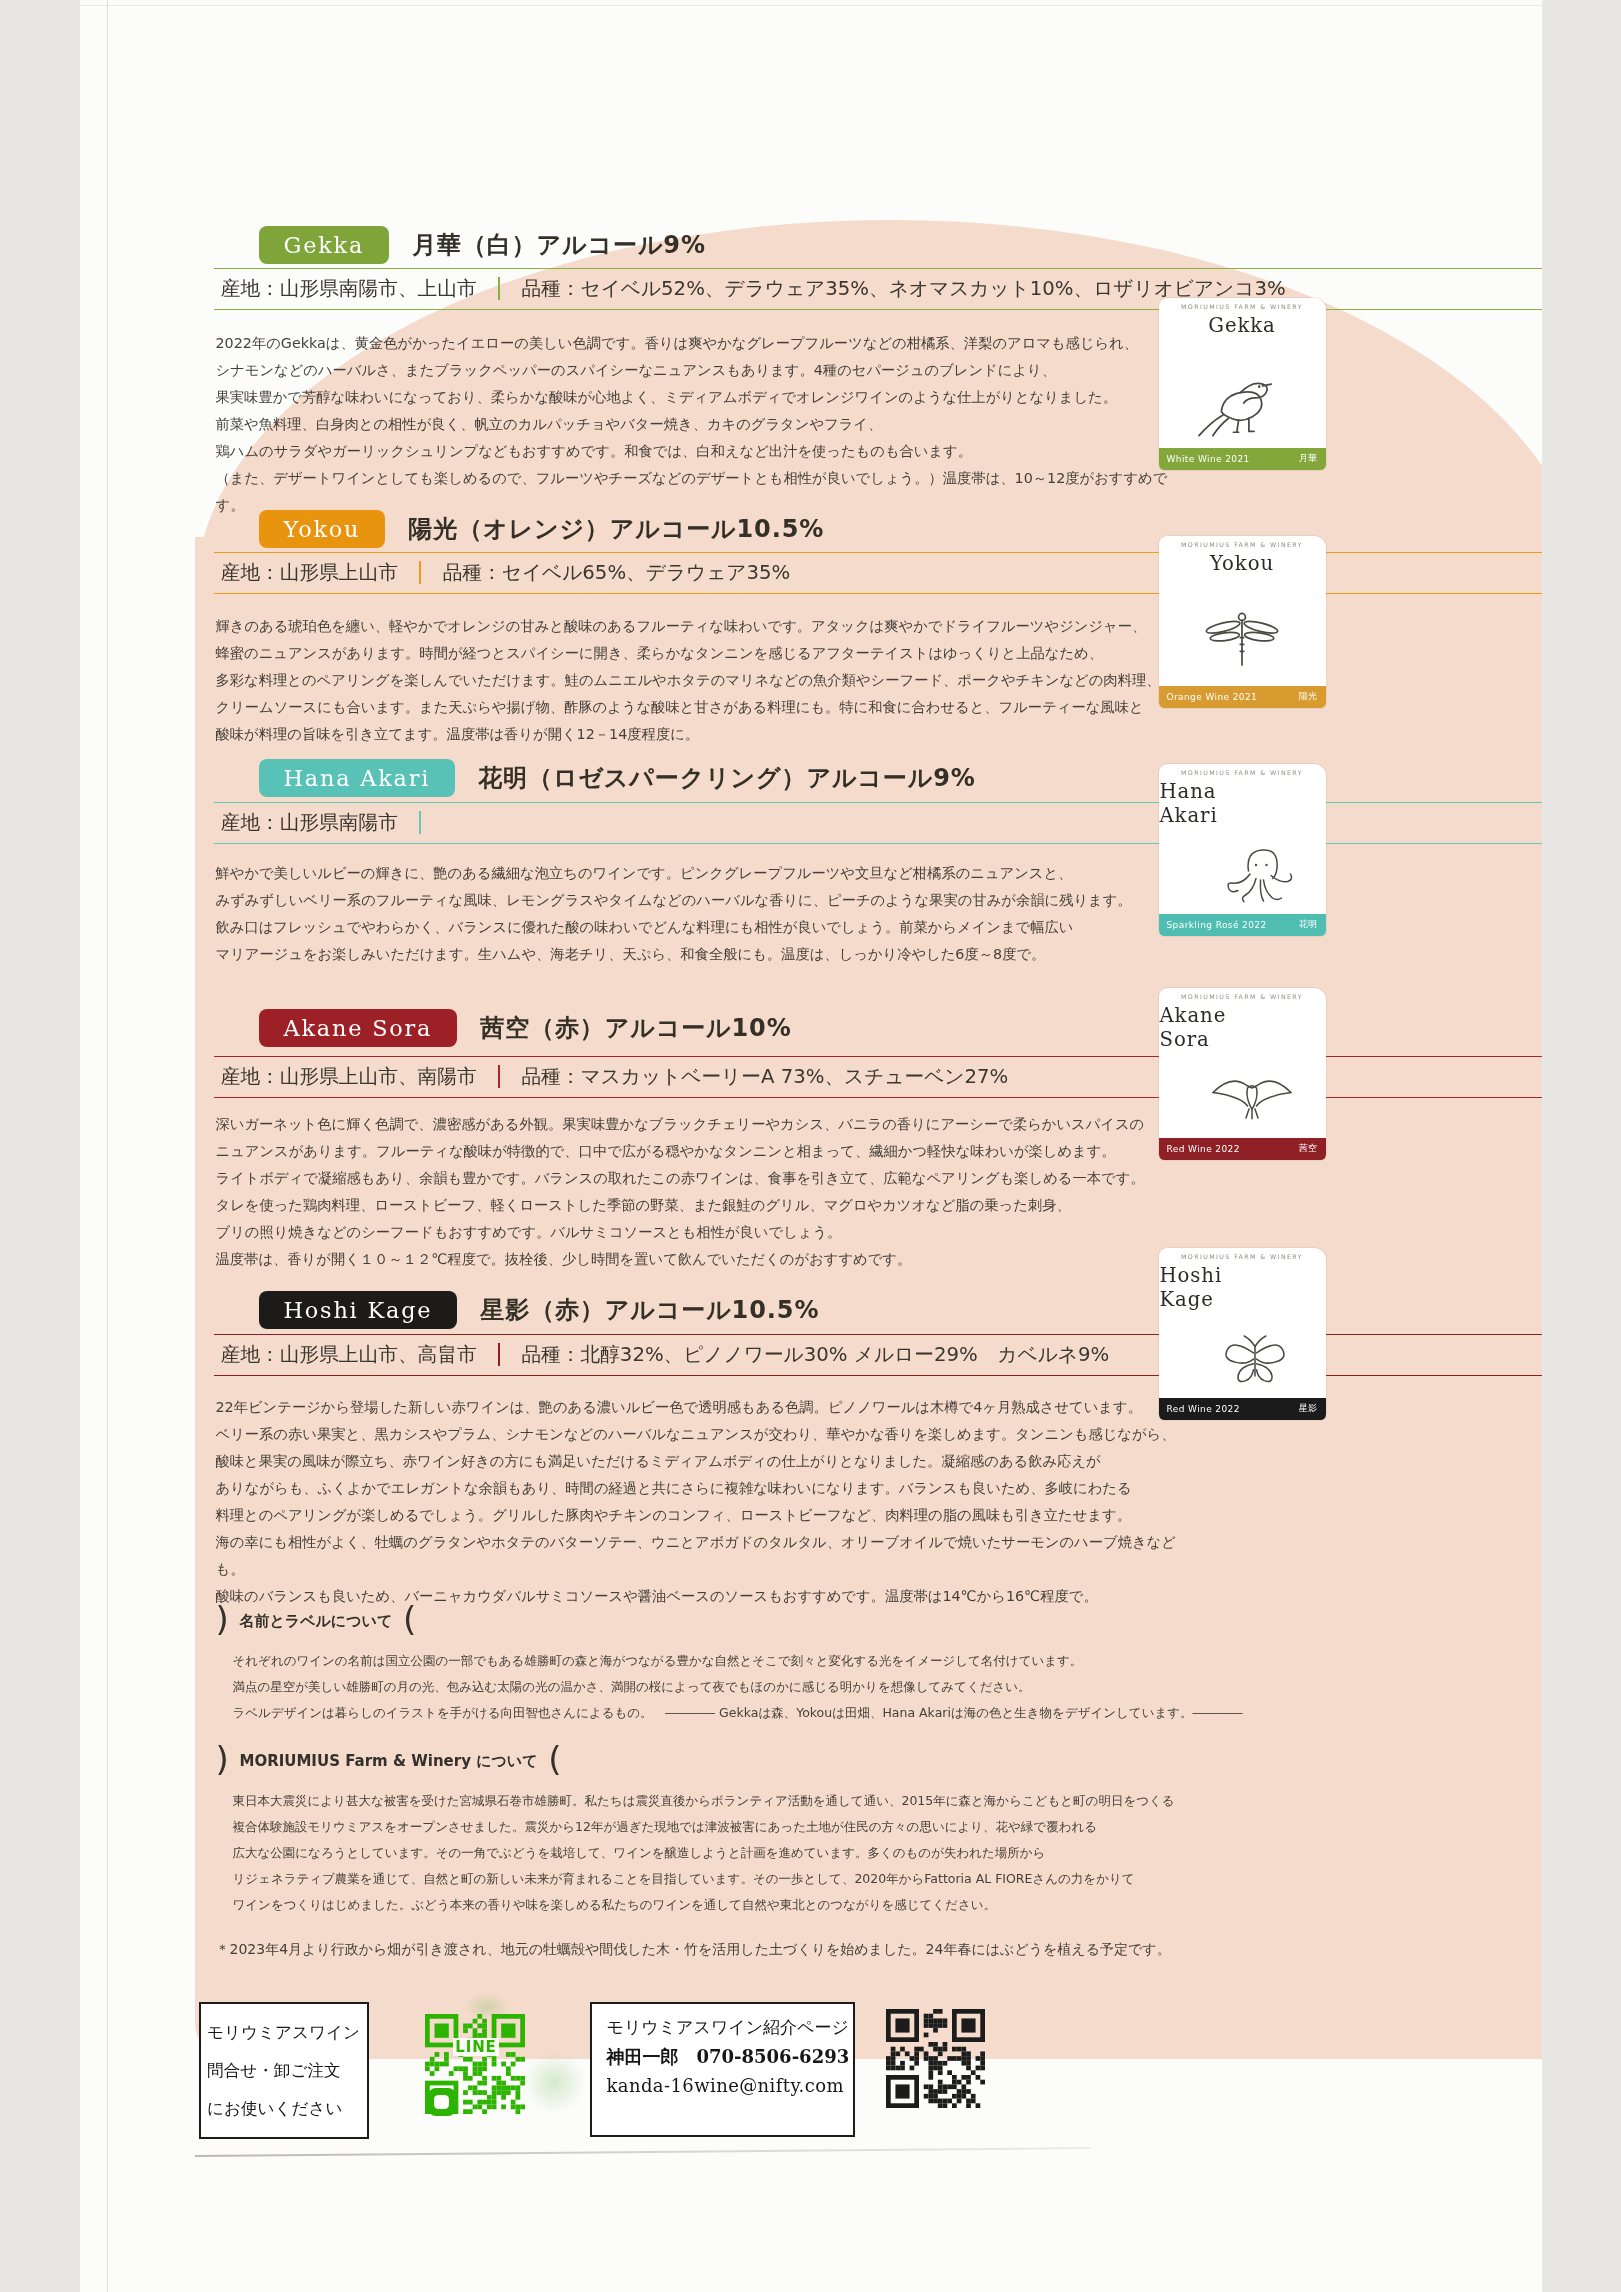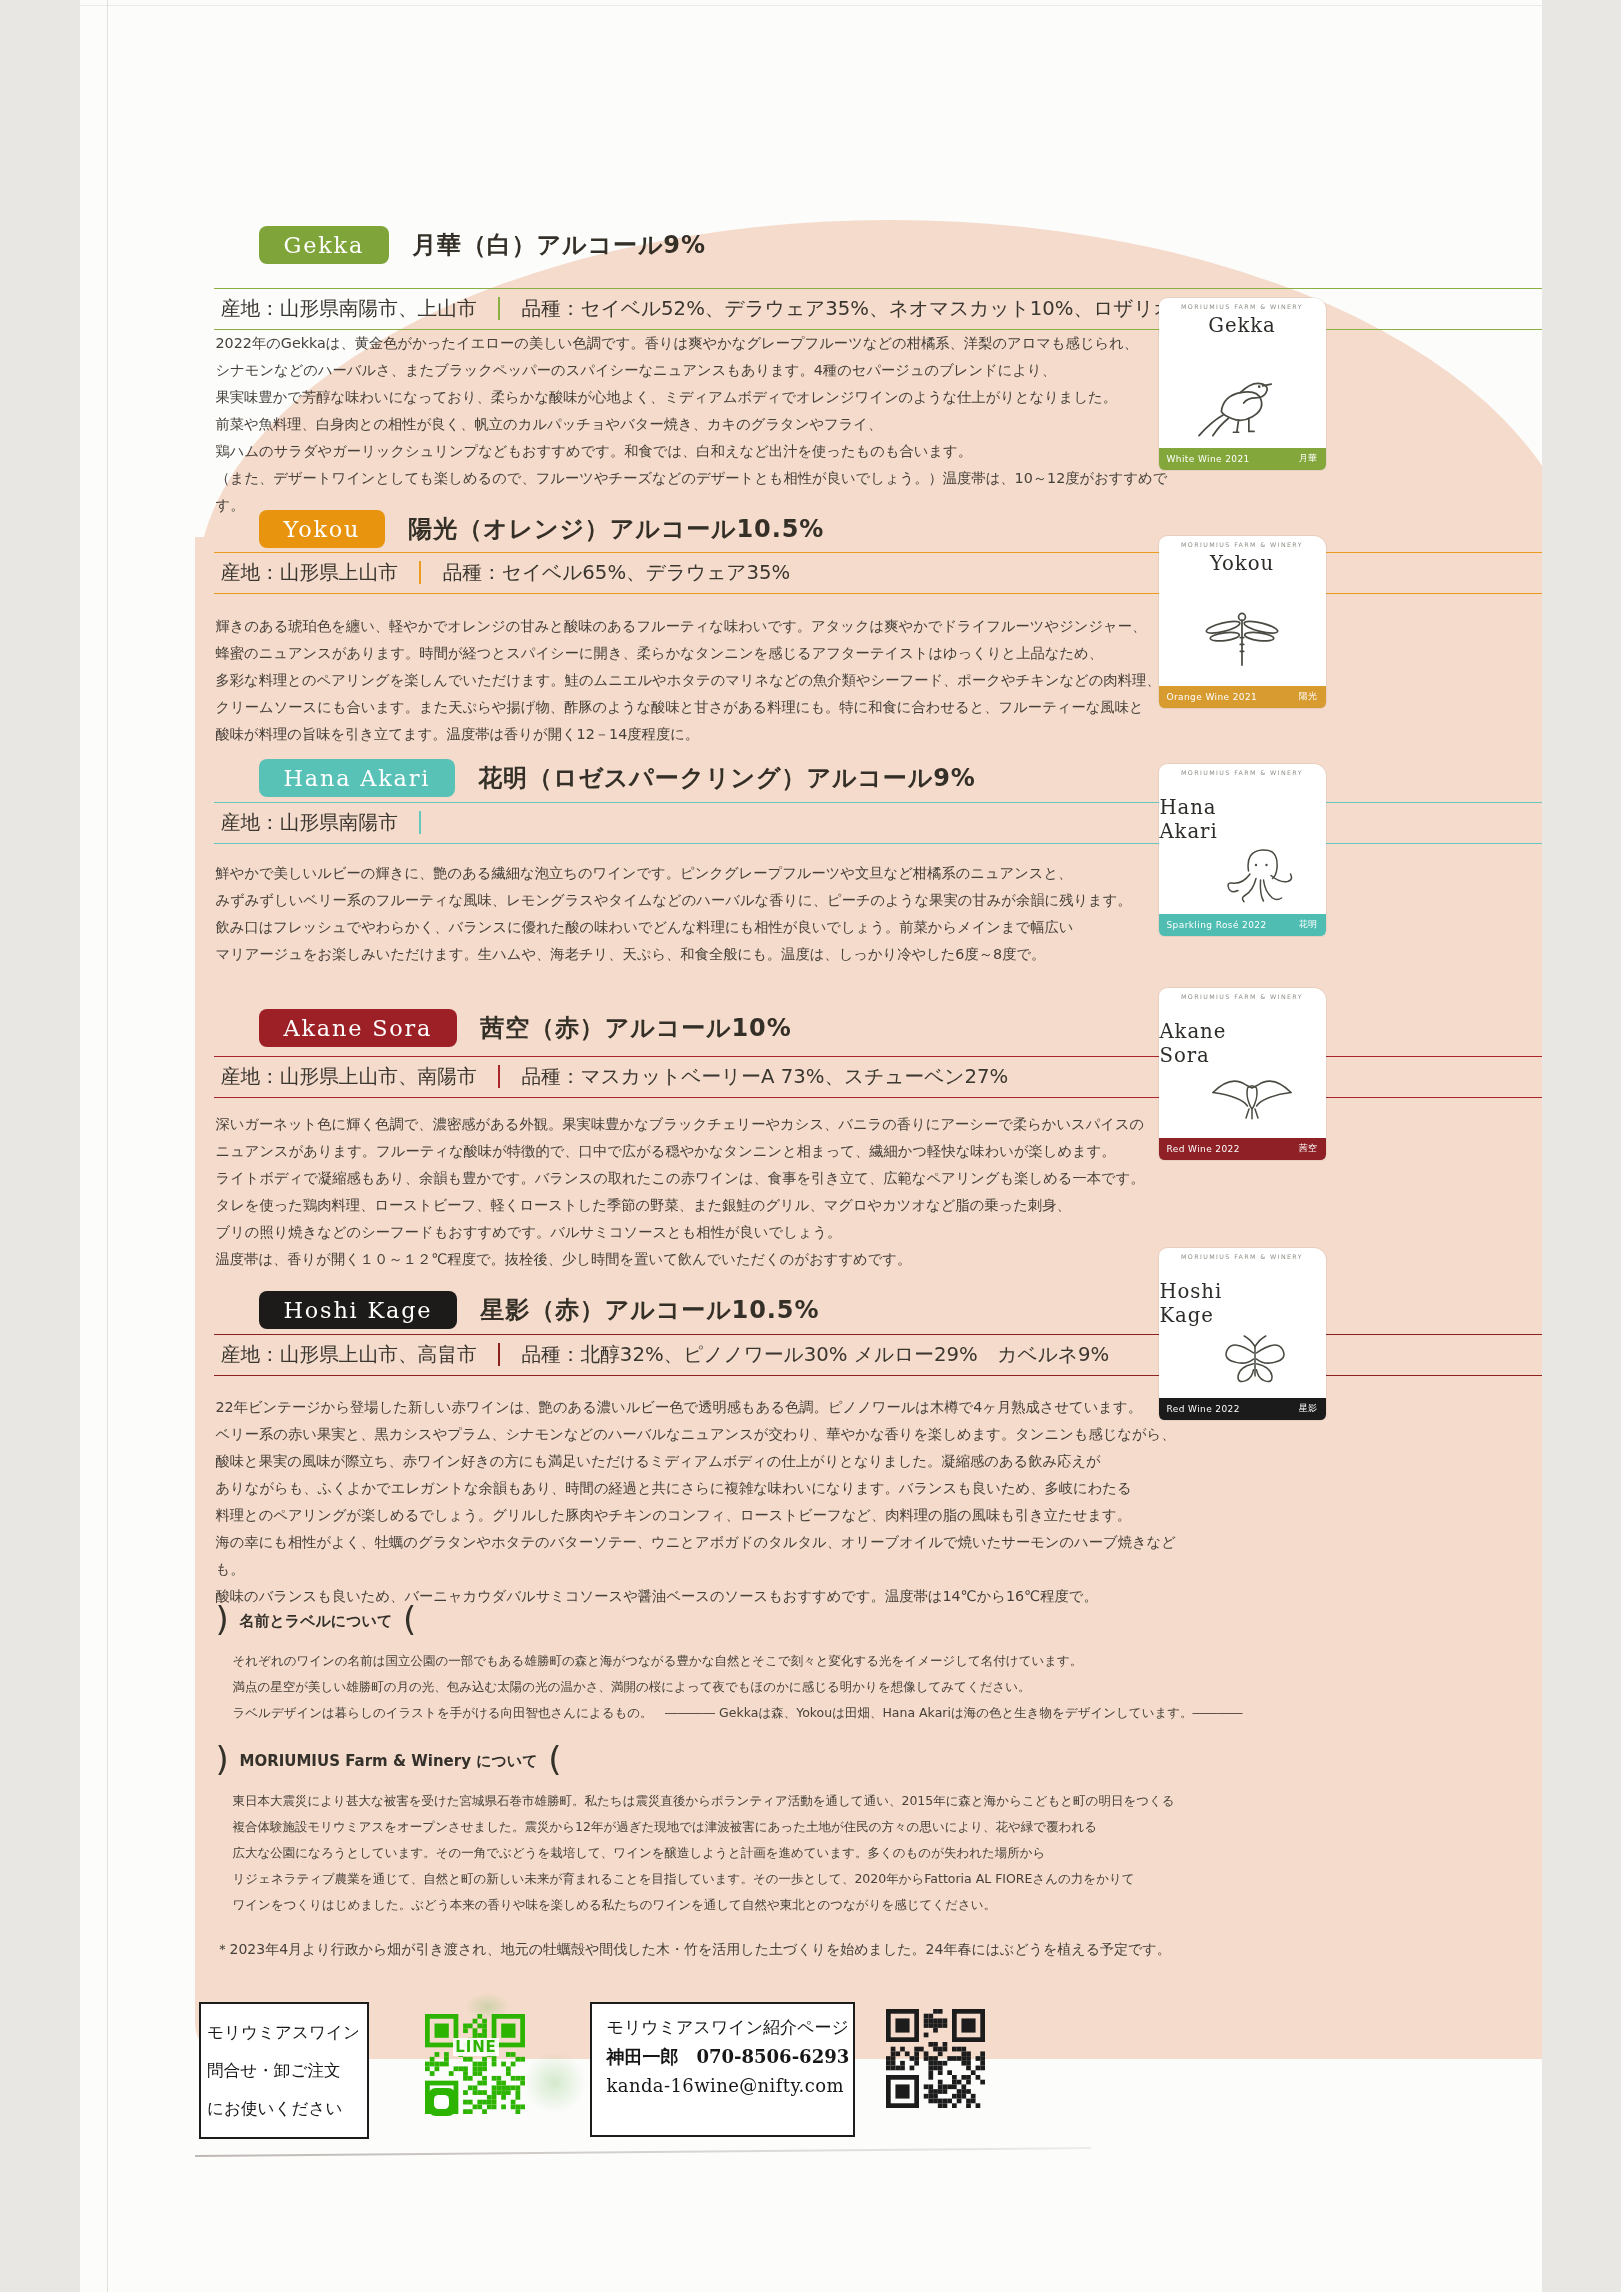--- a/index.html
+++ b/index.html
@@ -27,21 +27,21 @@
             padding:6.3px 0 6.3px 7.2px;display:flex;align-items:center;gap:21.5px;font-size:19.7px;color:#3a3630;z-index:1;box-sizing:border-box;}
   .meta-sep{width:1.8px;height:23px;background:var(--rule);flex:0 0 auto;}
   .desc{position:absolute;left:136px;width:963px;margin:0;font-size:14.3px;line-height:27px;
         white-space:pre-line;color:#453f39;z-index:2;}
   
   .label-card{position:absolute;left:1079px;width:167px;height:172px;background:#fff;z-index:5;
               border-radius:9px 12.5px 5.4px 5.4px / 8px 11.6px 5.4px 5.4px;box-shadow:0 0 0 0.9px rgba(90,70,60,.08);}
   .arc{font-size:6.3px;color:#8d8d85;text-align:center;letter-spacing:1.4px;padding-top:5.4px;white-space:nowrap;overflow:hidden;}
   .label-name{font-family:"DejaVu Serif","Liberation Serif",serif;font-size:19.7px;color:#2e2c28;
               text-align:center;white-space:pre-line;line-height:24px;padding-top:3.6px;letter-spacing:0.9px;}
-  .label-name.name-left{text-align:left;padding-left:1px;margin-top:16px;}
+  .label-name.name-left{text-align:left;padding-left:1px;}
   .illus{position:absolute;left:50%;transform:translateX(-50%);bottom:24px;width:106px;height:86px;}
   .band{position:absolute;left:0;right:0;bottom:0;height:22.4px;background:var(--band);color:#fff;
         display:flex;align-items:center;justify-content:space-between;padding:0 8px;font-size:9px;
         border-radius:0 0 5.4px 5.4px;letter-spacing:0.4px;}
   
   .sec-heading{position:absolute;left:136px;margin:0;font-size:15px;font-weight:700;color:#34302a;
                display:flex;align-items:center;gap:10.7px;z-index:2;}
   .sec-heading::before{content:")";font-size:34px;font-weight:400;color:#34302a;transform:translateY(-1.8px);}
   .sec-heading::after{content:"(";font-size:34px;font-weight:400;color:#34302a;transform:translateY(-1.8px);}
   .about-body{position:absolute;left:153px;width:1182px;margin:0;font-size:12.5px;line-height:26px;
@@ -72,21 +72,21 @@
   <div class="edge-l"></div>
   <div class="edge-t"></div>
   <div class="panel-dome"></div>
   <div class="panel"></div>
 
   <div class="wine" style="--accent: #7ea43a; --rule: #8aaf42; --band: #84a73c;">
     <div class="badge-row" style="top:226px">
       <div class="badge">Gekka</div>
       <h2 class="wine-title">月華（白）アルコール9%</h2>
     </div>
-    <div class="meta-row" style="top:288px">
+    <div class="meta-row" style="top:268px">
       <span>産地：山形県南陽市、上山市</span>
       <span class="meta-sep"></span>
       <span>品種：セイベル52%、デラウェア35%、ネオマスカット10%、ロザリオビアンコ3%</span>
     </div>
     <p class="desc" style="top:330px">2022年のGekkaは、黄金色がかったイエローの美しい色調です。香りは爽やかなグレープフルーツなどの柑橘系、洋梨のアロマも感じられ、
 シナモンなどのハーバルさ、またブラックペッパーのスパイシーなニュアンスもあります。4種のセパージュのブレンドにより、
 果実味豊かで芳醇な味わいになっており、柔らかな酸味が心地よく、ミディアムボディでオレンジワインのような仕上がりとなりました。
 前菜や魚料理、白身肉との相性が良く、帆立のカルパッチョやバター焼き、カキのグラタンやフライ、
 鶏ハムのサラダやガーリックシュリンプなどもおすすめです。和食では、白和えなど出汁を使ったものも合います。
 （また、デザートワインとしても楽しめるので、フルーツやチーズなどのデザートとも相性が良いでしょう。）温度帯は、10～12度がおすすめです。</p>

